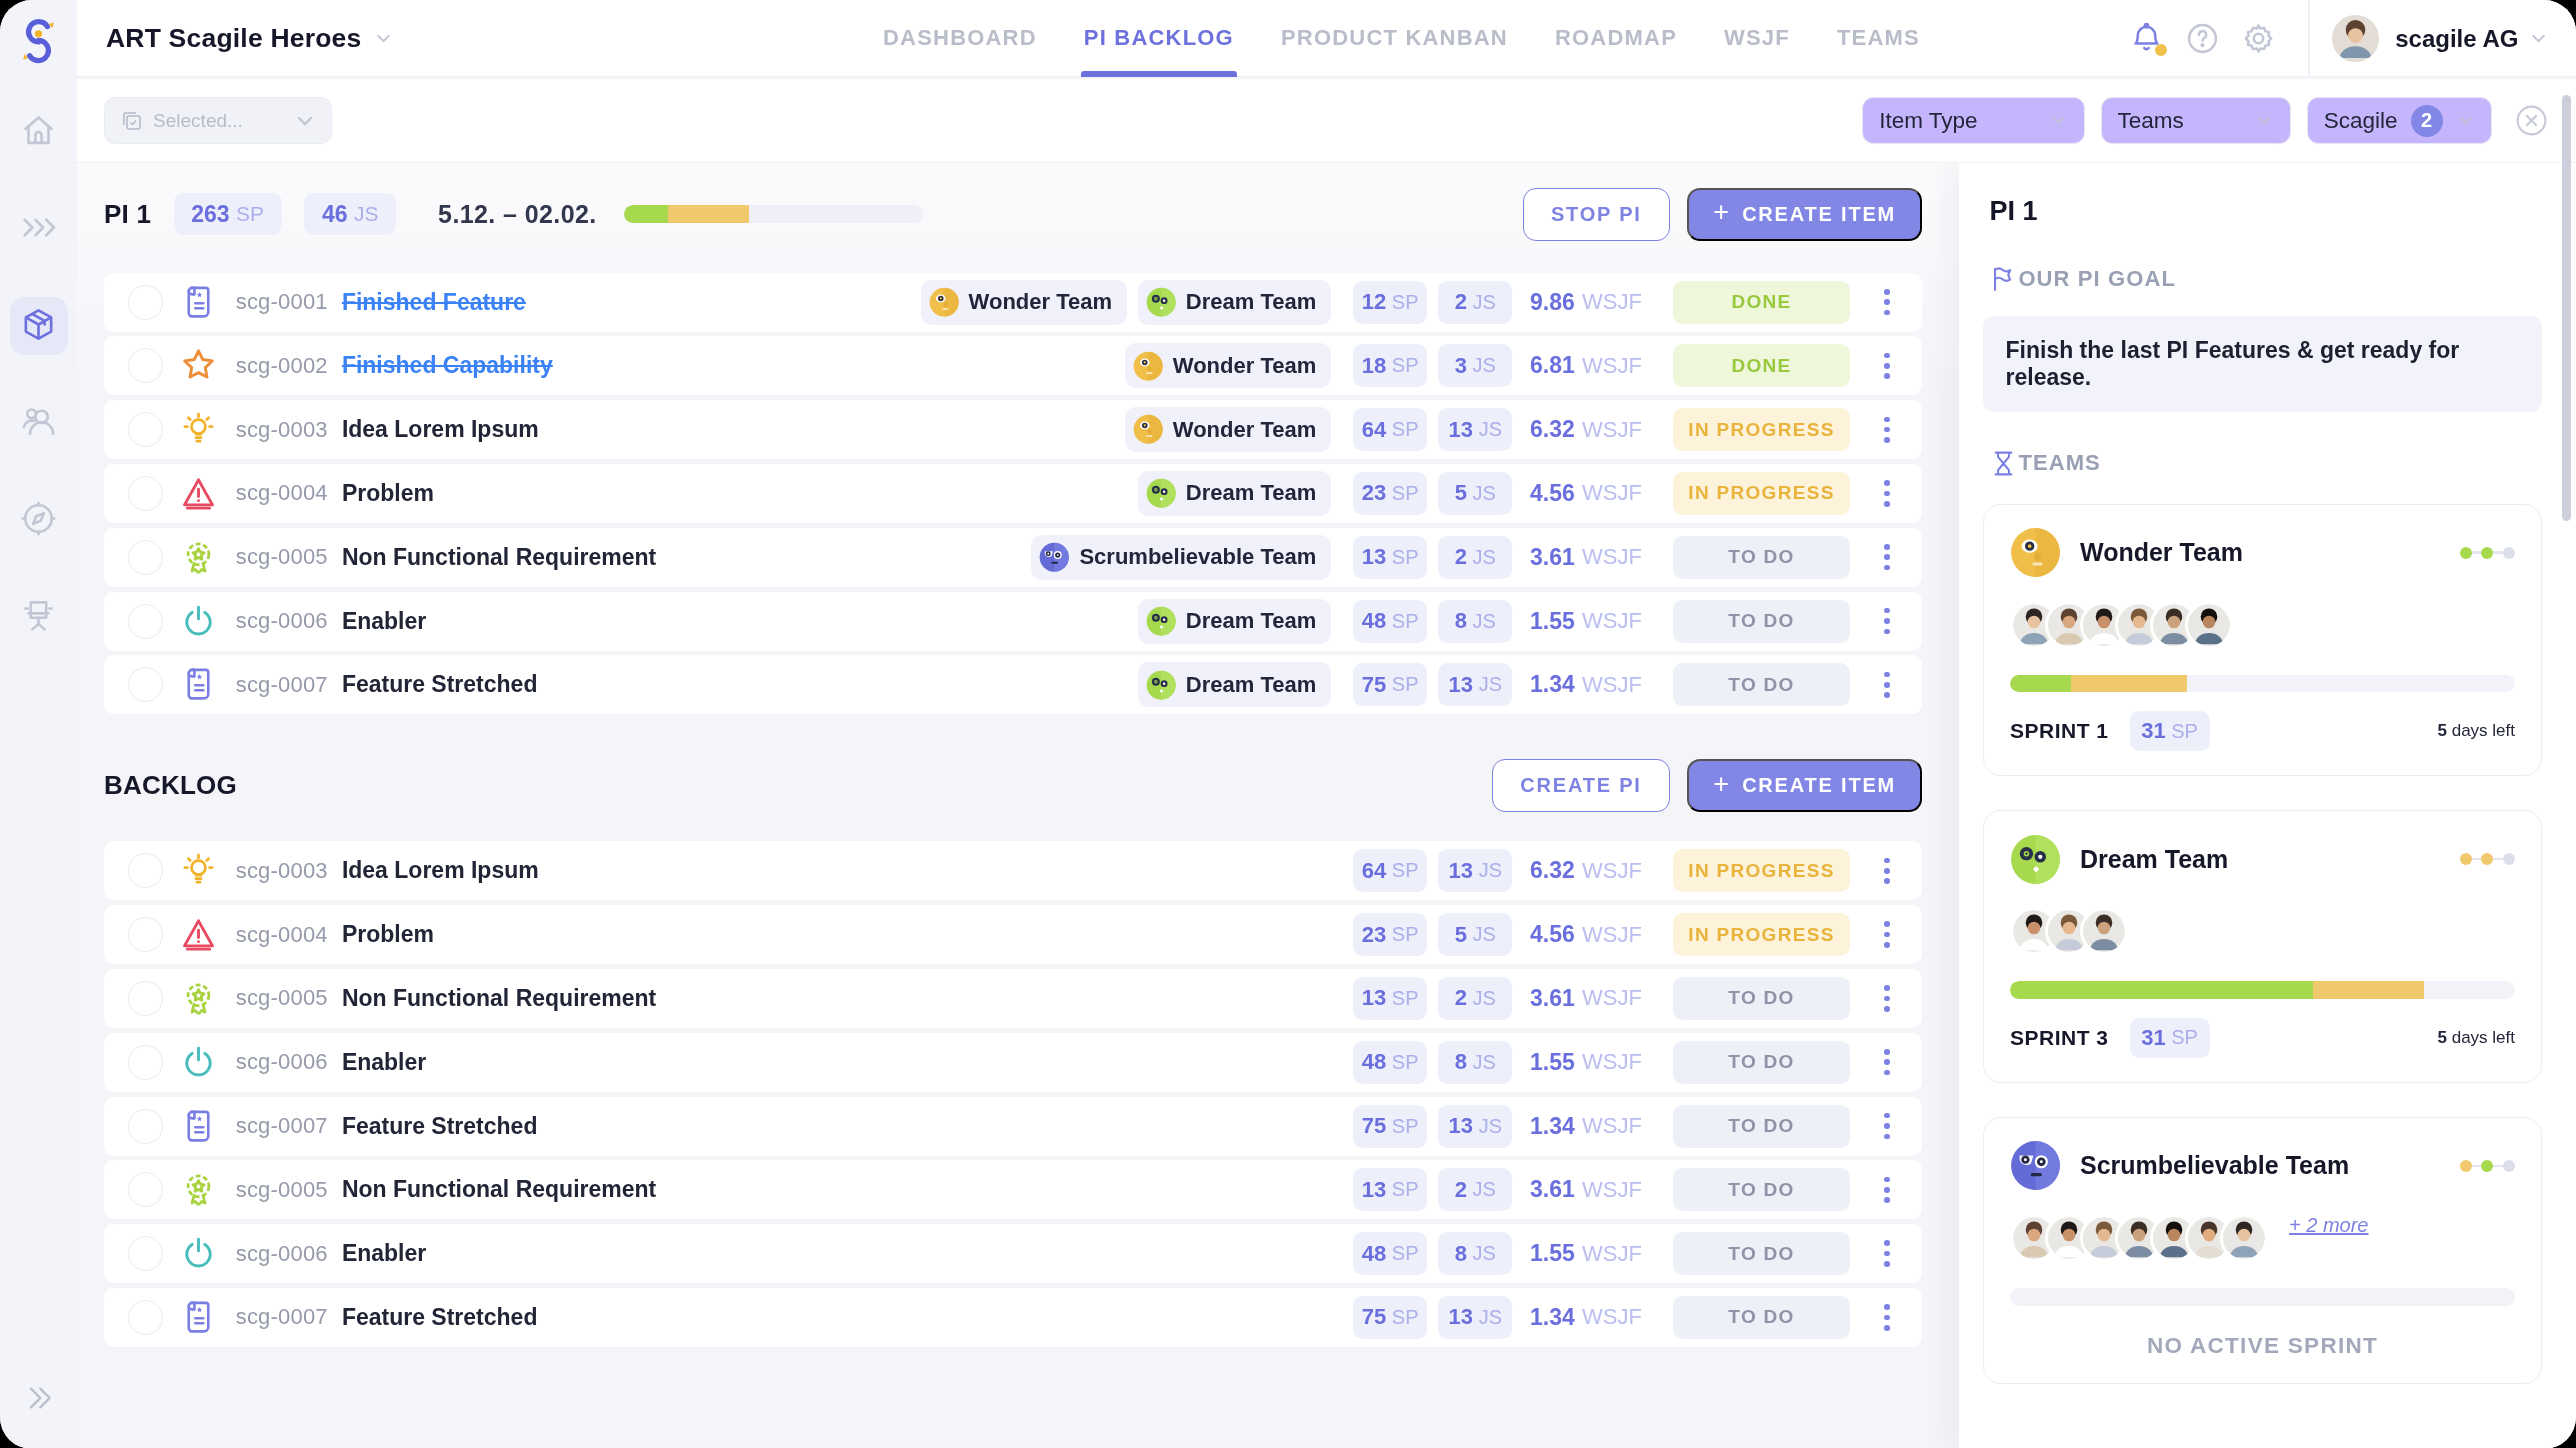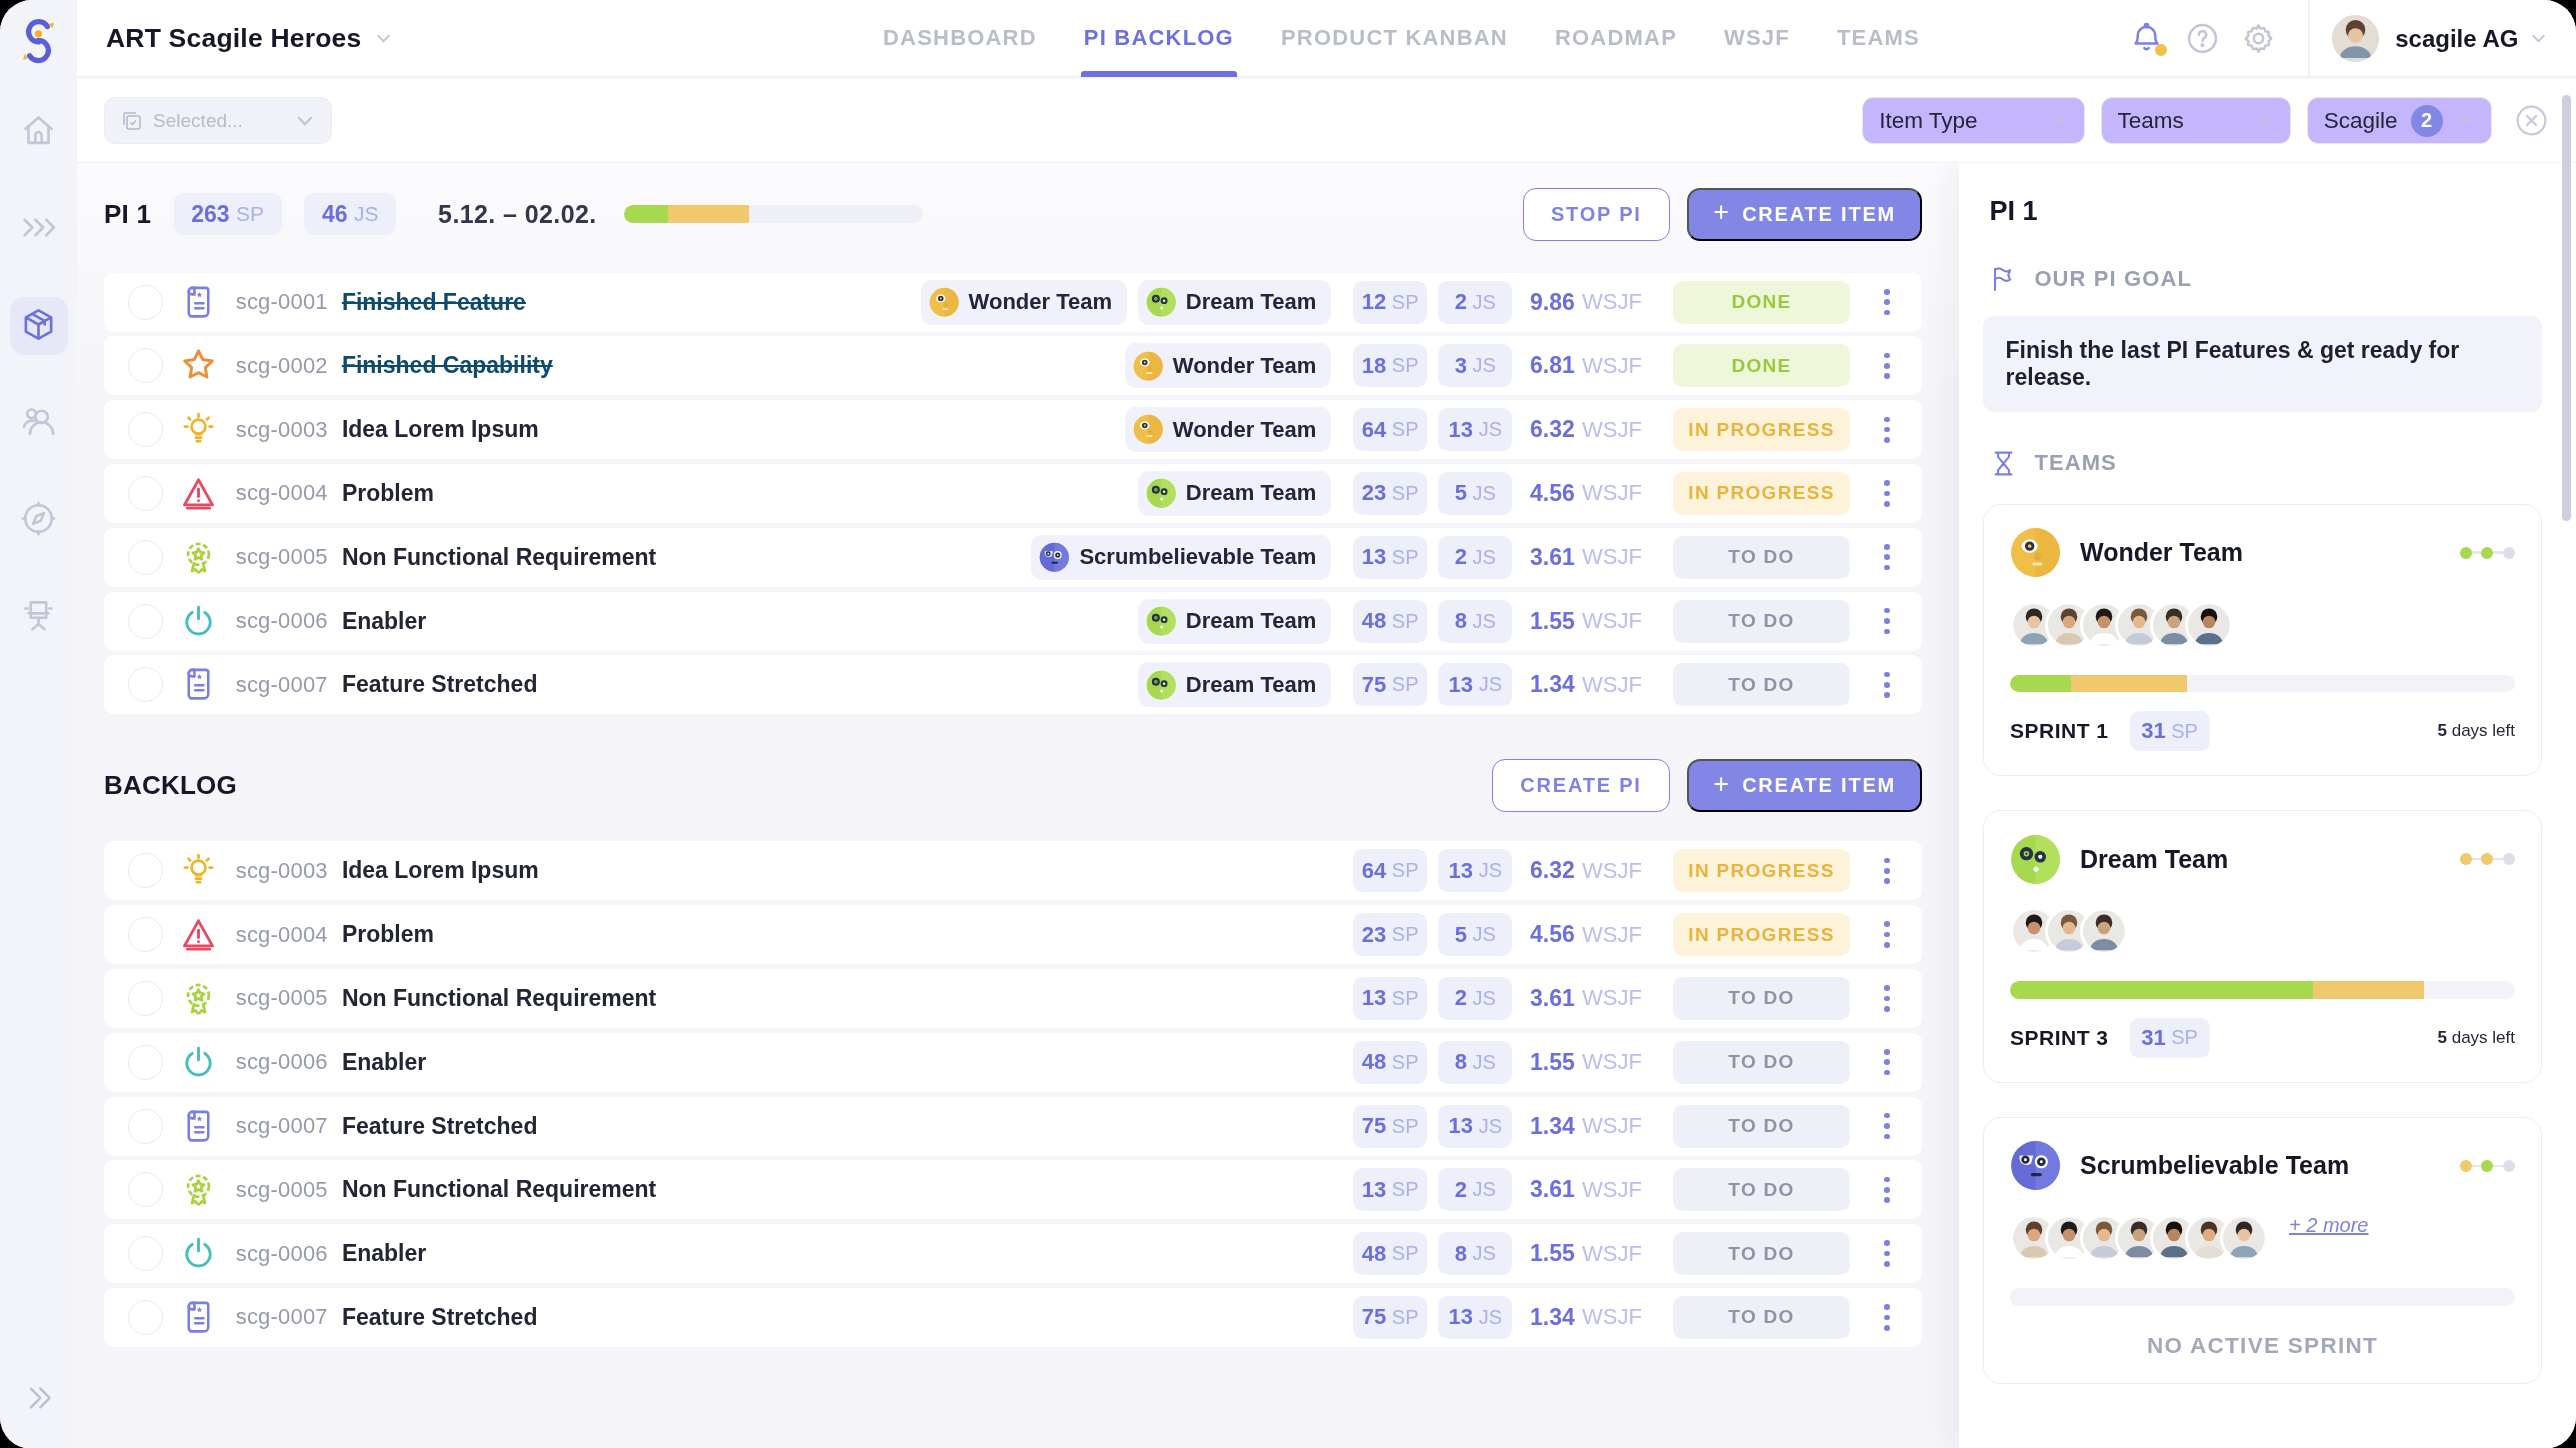--- a/index.html
+++ b/index.html
@@ -71,21 +71,21 @@
   .pi-header .spacer,.backlog-header .spacer{flex:1;}
   .pi-header .btn-fill{margin-left:17.7px;}
 
   .rows{margin-top:32px;}
   .row{height:59px;background:#fff;border-radius:9.6px;margin-bottom:4.8px;display:flex;align-items:center;padding:0 19px 0 24px;}
   .row-check{width:35px;height:35px;border-radius:50%;border:1.6px solid #e9eaf2;background:#fff;flex:none;}
   .type-ic{width:39px;height:39px;margin-left:16px;flex:none;}
   .type-ic svg{width:39px;height:39px;}
   .row-id{font-size:22px;color:#959aab;margin-left:17.7px;width:95px;flex:none;letter-spacing:0.2px;}
   .row-title{font-size:23px;font-weight:700;color:#222536;margin-left:11.2px;white-space:nowrap;}
-  .row.finished .row-title{color:#0c4a6e;text-decoration:line-through;}
+  .row.finished .row-title{color:#3b82f6;text-decoration:line-through;}
   .row .flex{flex:1;}
   .chip{height:45px;border-radius:10.4px;background:var(--chip-bg);display:flex;align-items:center;padding:0 14.5px 0 8px;margin-right:11.2px;flex:none;}
   .chip .em{width:30.5px;height:30.5px;border-radius:50%;overflow:hidden;flex:none;}
   .chip .em svg{width:30.5px;height:30.5px;display:block;}
   .chip .t{font-size:22px;font-weight:700;color:#23263a;margin-left:9.6px;white-space:nowrap;}
   .cell-pill{width:74px;height:43px;border-radius:9.6px;background:var(--accent-soft);display:flex;align-items:center;justify-content:center;gap:5.6px;flex:none;margin-left:11.2px;}
   .cell-pill .n{font-size:22px;font-weight:800;color:#6a6fdd;}
   .cell-pill .u{font-size:20px;font-weight:500;color:#abafea;}
   .wsjf{width:119px;flex:none;margin-left:17.7px;display:flex;align-items:center;gap:7.2px;}
   .wsjf .n{font-size:23px;font-weight:800;color:#6a6fdd;}
@@ -97,21 +97,21 @@
   .kebab{width:32px;flex:none;margin-left:21px;display:flex;flex-direction:column;align-items:center;gap:4.8px;cursor:pointer;}
   .kebab span{width:5.6px;height:5.6px;border-radius:50%;background:#7d81e3;}
 
   .backlog-header{display:flex;align-items:center;height:53px;margin-top:45px;}
   .backlog-header .btn-fill{margin-left:17.7px;}
   .backlog-header + .rows{margin-top:29px;}
 
   
   .rightpanel{position:absolute;right:0;top:162px;bottom:0;width:617px;background:#fff;box-shadow:-9.6px 0 27px rgba(30,32,70,.05);padding:34px 34px 0 24px;z-index:2;}
   .rp-title{font-size:27px;font-weight:800;color:#16182a;margin-left:6.4px;}
-  .rp-heading{display:flex;align-items:center;gap:16px;margin:37px 0 0 6.4px;}
+  .rp-heading{display:flex;align-items:center;gap:0;margin:37px 0 0 6.4px;}
   .rp-heading svg{width:29px;height:29px;}
   .rp-heading .t{font-size:22px;font-weight:600;letter-spacing:1.1px;color:#9aa0b4;}
   .goal-box{margin-top:22.5px;background:#f2f3fa;border-radius:11.2px;padding:21px 22.5px;font-size:23px;font-weight:700;color:#1d2030;}
   .team-cards{margin-top:26px;display:flex;flex-direction:column;gap:34px;}
   .team-card{border:1.6px solid var(--card-line);border-radius:17.7px;padding:22.5px 26px 24px;background:#fff;}
   .tc-head{display:flex;align-items:center;}
   .tc-em{width:51px;height:51px;border-radius:50%;overflow:hidden;flex:none;}
   .tc-em svg{width:51px;height:51px;display:block;}
   .tc-name{font-size:25px;font-weight:700;color:#16182a;margin-left:19px;flex:1;}
   .dots{display:flex;align-items:center;}

